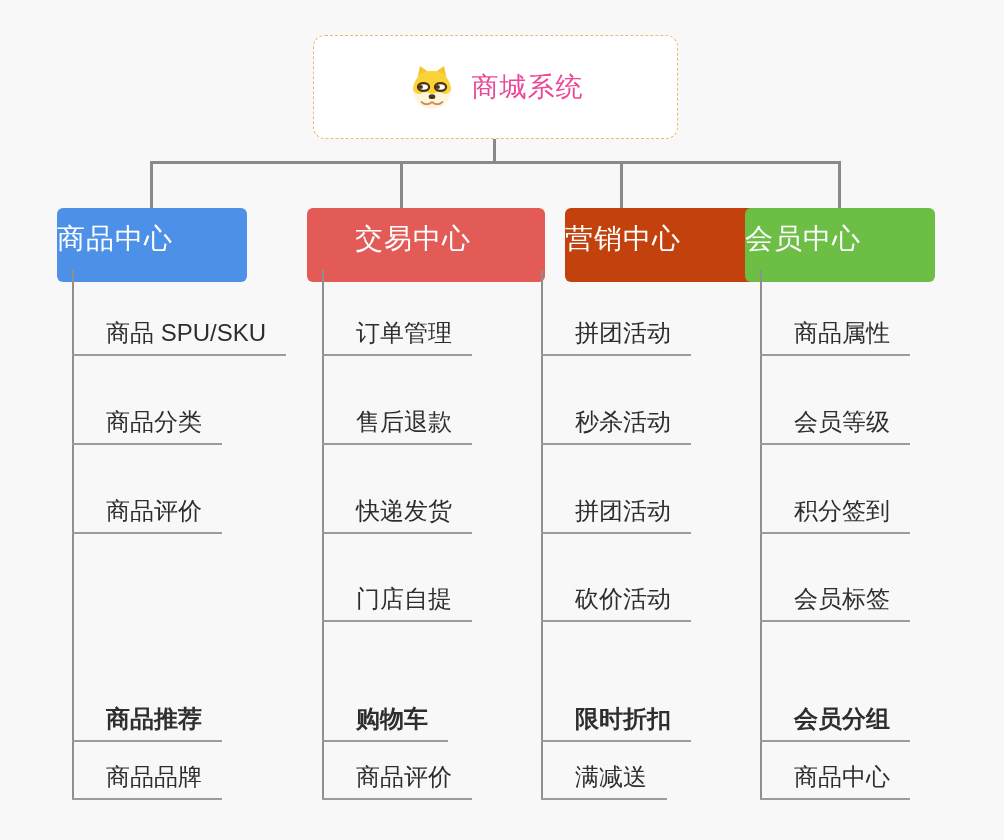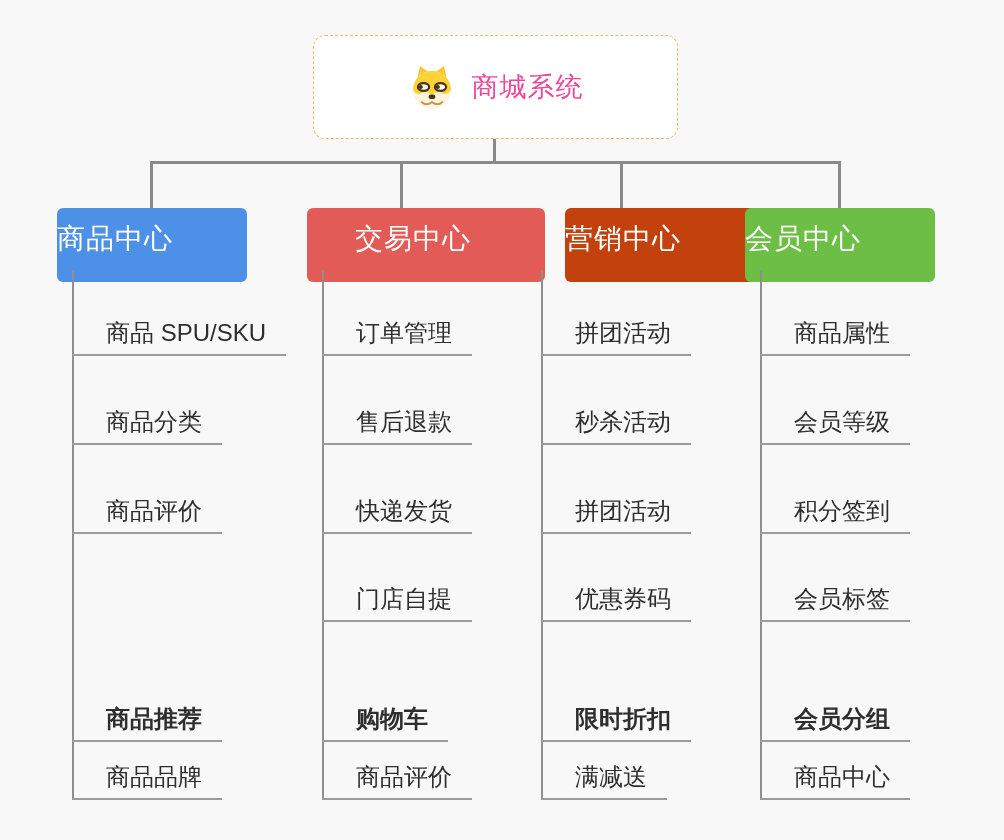--- a/index.html
+++ b/index.html
@@ -140,21 +140,21 @@
   <div class="leaf c1 r0">订单管理</div>
   <div class="leaf c1 r1">售后退款</div>
   <div class="leaf c1 r2">快递发货</div>
   <div class="leaf c1 r3">门店自提</div>
   <div class="leaf c1 r4">购物车</div>
   <div class="leaf c1 r5">商品评价</div>
 
   <div class="leaf c2 r0">拼团活动</div>
   <div class="leaf c2 r1">秒杀活动</div>
   <div class="leaf c2 r2">拼团活动</div>
-  <div class="leaf c2 r3">优惠券码</div>
+  <div class="leaf c2 r3">砍价活动</div>
   <div class="leaf c2 r4">限时折扣</div>
   <div class="leaf c2 r5">满减送</div>
 
   <div class="leaf c3 r0">商品属性</div>
   <div class="leaf c3 r1">会员等级</div>
   <div class="leaf c3 r2">积分签到</div>
   <div class="leaf c3 r3">会员标签</div>
   <div class="leaf c3 r4">会员分组</div>
   <div class="leaf c3 r5">商品中心</div>
 

